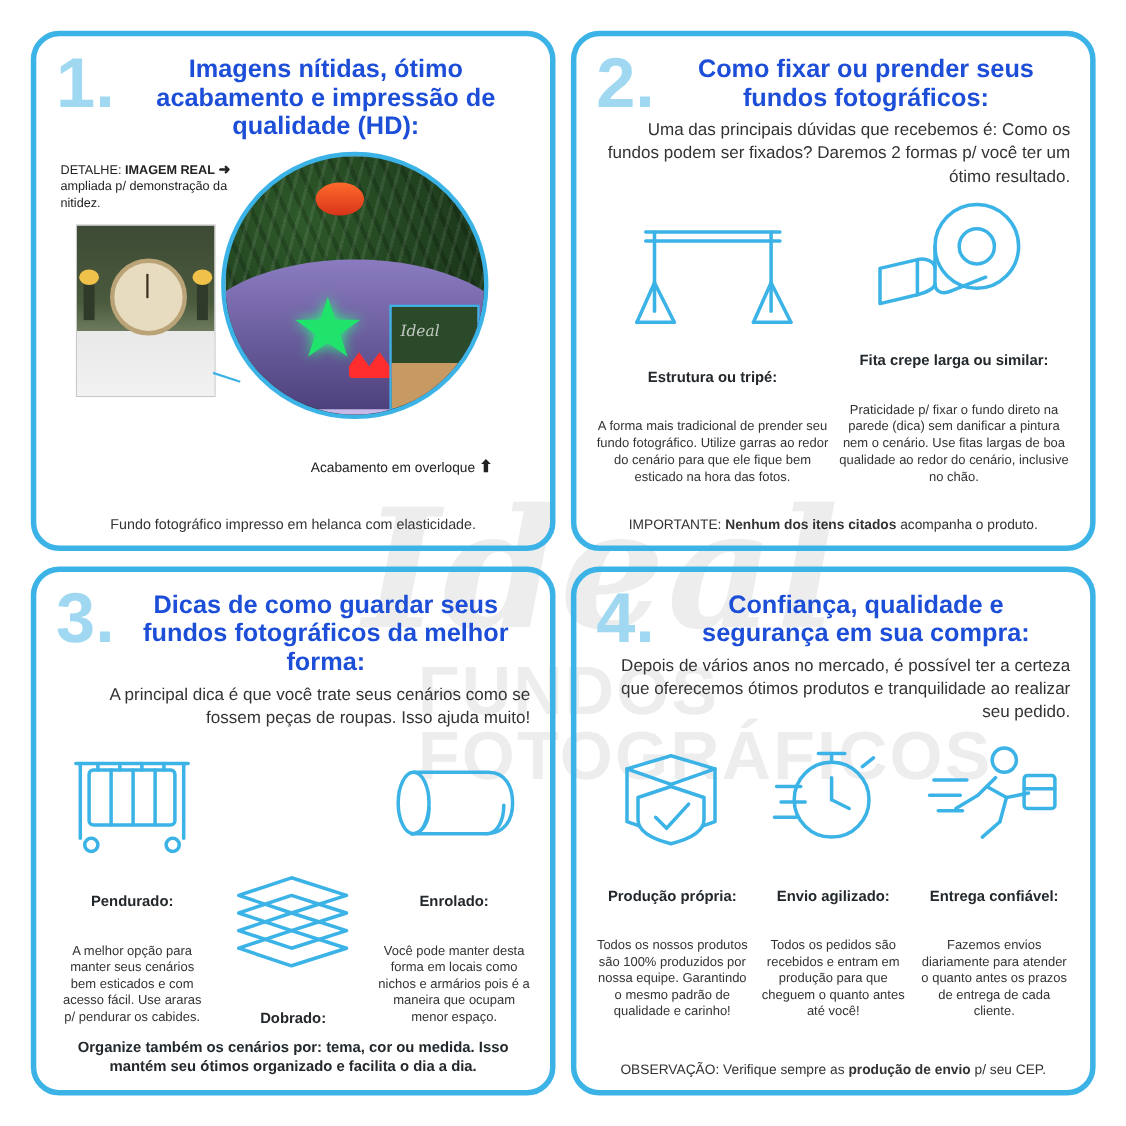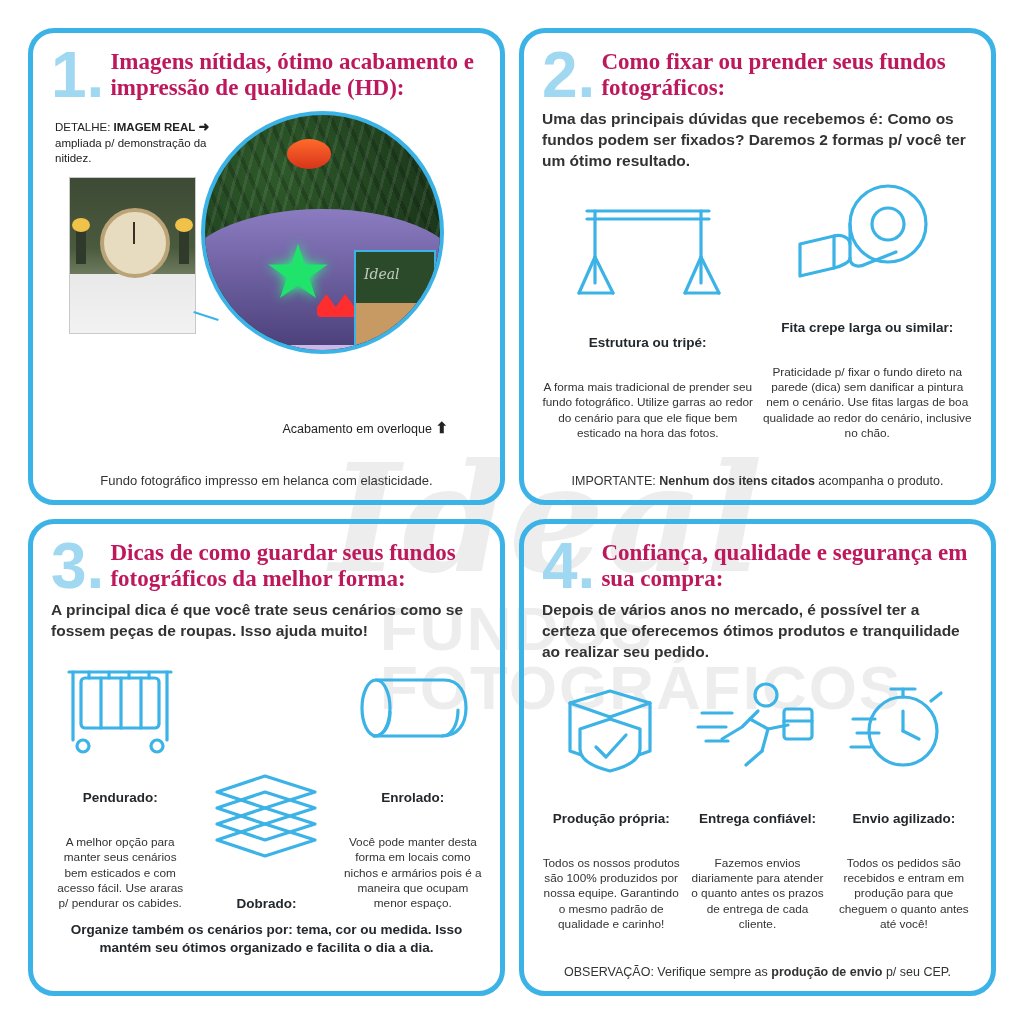--- a/index.html
+++ b/index.html
@@ -66,33 +66,32 @@
     font-weight:bold;
     color:#9fd8f0;
     line-height:0.82;
     font-family:"Liberation Sans", sans-serif;
     flex:0 0 auto;
     margin-top:2px;
   }
   .title{
     font-size:23px;
     font-weight:bold;
-    color:#be185d;
+    color:#1d4ed8;
     line-height:1.14;
+    text-align:center;
     flex:1 1 auto;
     margin-top:2px;
-    font-family:Liberation Serif, serif;
   }
   .intro{
-    text-align:left;
+    text-align:right;
     font-size:15.5px;
     line-height:1.35;
     color:#333;
     margin-top:8px;
-    font-weight:bold;
   }
   .bottom-note{
     text-align:center;
     font-size:13px;
     color:#333;
     margin-top:auto;
     padding-top:6px;
   }
   .bold{font-weight:bold;}
 
@@ -424,52 +423,52 @@
           </svg>
         </div>
         <div class="cap-title">Produção própria:</div>
         <div class="cap-text">Todos os nossos produtos são 100% produzidos por nossa equipe. Garantindo o mesmo padrão de qualidade e carinho!</div>
       </div>
 
       <div class="icon-col">
         <div class="icon-box">
           <svg width="130" height="105" viewBox="0 0 130 105">
             <g class="blue">
+              <circle cx="64" cy="58" r="34"></circle>
+              <line x1="52" y1="16" x2="76" y2="16"></line>
+              <line x1="64" y1="16" x2="64" y2="24"></line>
+              <line x1="92" y1="28" x2="102" y2="20"></line>
+              <line x1="64" y1="58" x2="64" y2="38"></line>
+              <line x1="64" y1="58" x2="80" y2="66"></line>
+              <path d="M14 46 H36 M18 60 H40 M12 74 H32"></path>
+            </g>
+          </svg>
+        </div>
+        <div class="cap-title">Envio agilizado:</div>
+        <div class="cap-text">Todos os pedidos são recebidos e entram em produção para que cheguem o quanto antes até você!</div>
+      </div>
+
+      <div class="icon-col">
+        <div class="icon-box">
+          <svg width="130" height="105" viewBox="0 0 130 105">
+            <g class="blue">
               <circle cx="74" cy="22" r="11"></circle>
               <path d="M66 38 L50 54 L30 66"></path>
               <path d="M58 46 L76 56 L70 78"></path>
               <path d="M70 78 L54 92"></path>
               <path d="M76 56 L96 52"></path>
               <rect x="92" y="36" width="28" height="30" rx="3"></rect>
               <path d="M92 48 H120"></path>
               <path d="M10 40 H40 M6 54 H34 M14 68 H36"></path>
             </g>
           </svg>
         </div>
         <div class="cap-title">Entrega confiável:</div>
         <div class="cap-text">Fazemos envios diariamente para atender o quanto antes os prazos de entrega de cada cliente.</div>
       </div>
-
-      <div class="icon-col">
-        <div class="icon-box">
-          <svg width="130" height="105" viewBox="0 0 130 105">
-            <g class="blue">
-              <circle cx="64" cy="58" r="34"></circle>
-              <line x1="52" y1="16" x2="76" y2="16"></line>
-              <line x1="64" y1="16" x2="64" y2="24"></line>
-              <line x1="92" y1="28" x2="102" y2="20"></line>
-              <line x1="64" y1="58" x2="64" y2="38"></line>
-              <line x1="64" y1="58" x2="80" y2="66"></line>
-              <path d="M14 46 H36 M18 60 H40 M12 74 H32"></path>
-            </g>
-          </svg>
-        </div>
-        <div class="cap-title">Envio agilizado:</div>
-        <div class="cap-text">Todos os pedidos são recebidos e entram em produção para que cheguem o quanto antes até você!</div>
-      </div>
     </div>
 
     <div class="note">
       <span>OBSERVAÇÃO: Verifique sempre as </span><span class="bold">produção de envio</span><span> p/ seu CEP.</span>
     </div>
   </section>
 
 </div>
 
 </body></html>

